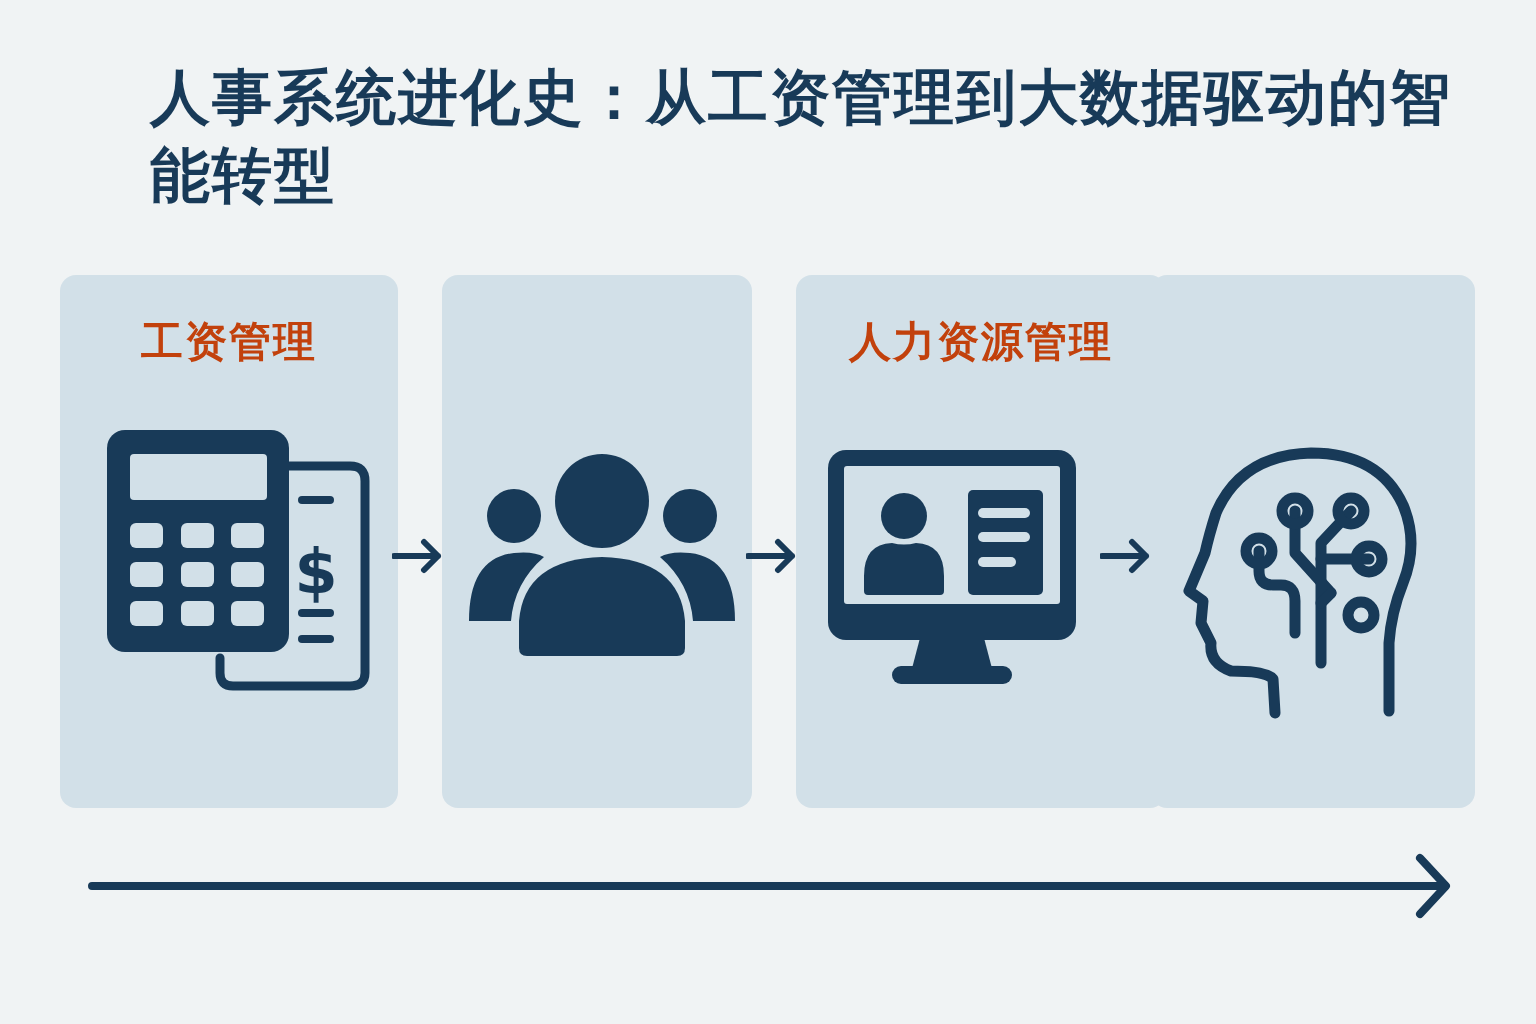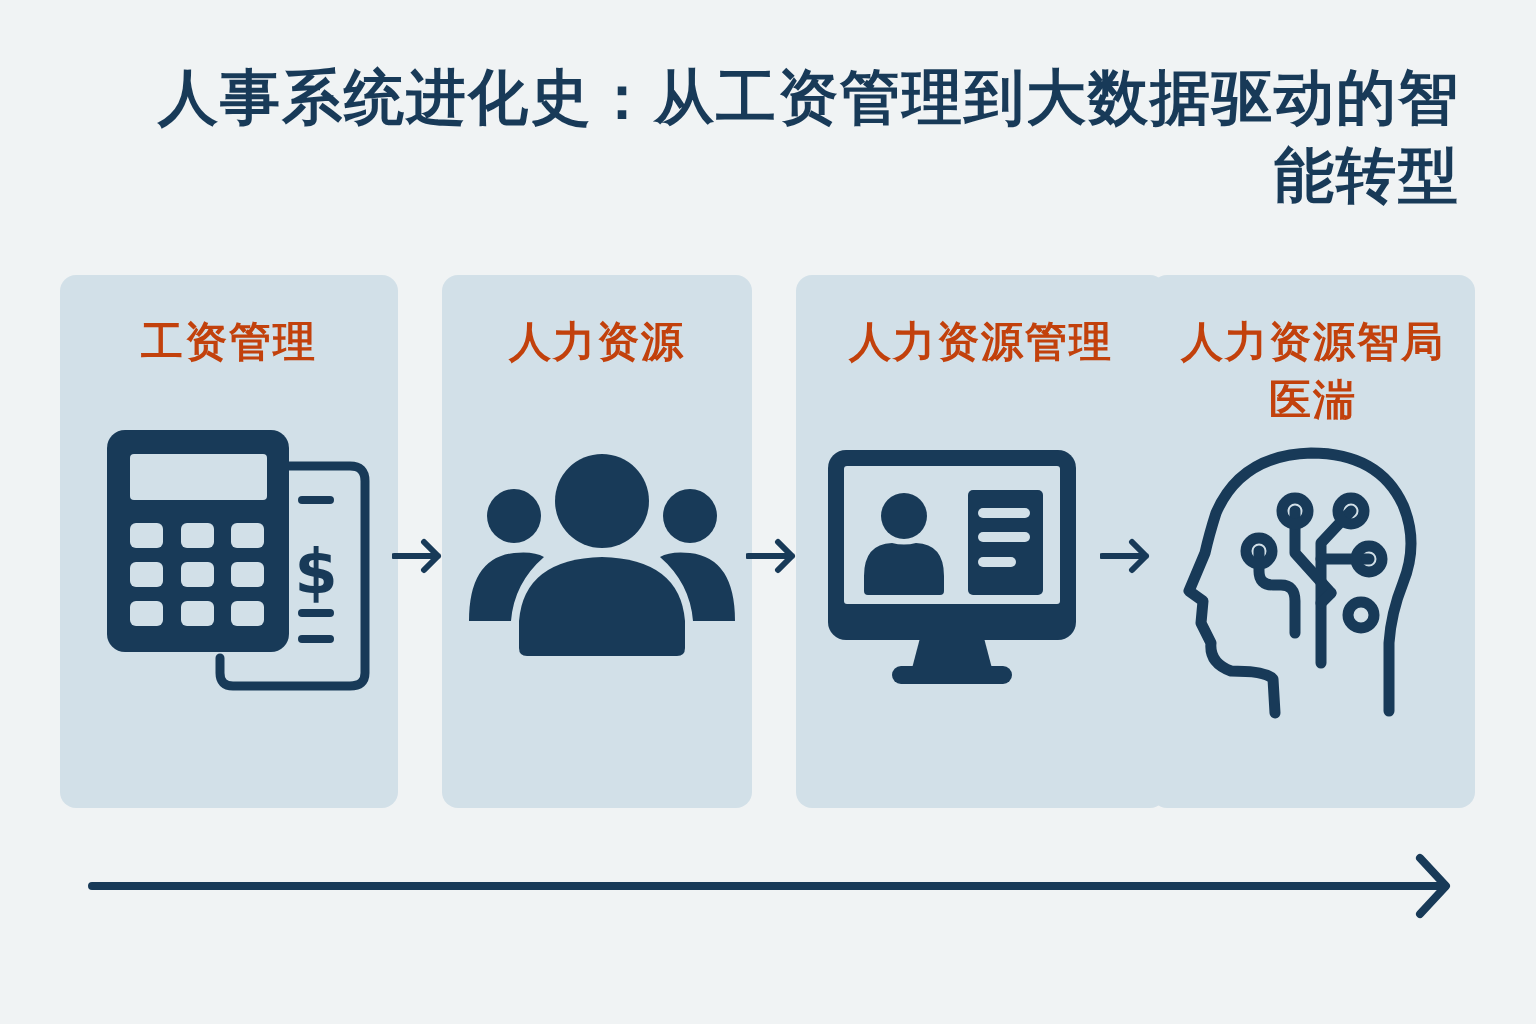--- a/index.html
+++ b/index.html
@@ -7,21 +7,21 @@
       width: 1536px; height: 1024px;
       background: #f0f3f4;
       position: relative;
       overflow: hidden;
       font-family: "DejaVu Sans", "Liberation Sans", sans-serif;
       color: #183a58;
     }
     .title {
       position: absolute;
       left: 150px; top: 58px; width: 1310px;
-      text-align: right;
+      text-align: left;
       font-size: 60px; font-weight: bold;
       line-height: 78px;
       letter-spacing: 2px;
       color: #183a58;
       margin: 0;
     }
     .card {
       position: absolute;
       top: 275px; height: 533px;
       background: #d2e0e8;
@@ -76,21 +76,20 @@
   </div>
 </div>
 
 <div class="step-arrow" style="left:392px;">
   <svg width="52" height="42" viewBox="0 0 52 42">
     <path d="M2 21 H46 M32 7 L46 21 L32 35" fill="none" stroke="#183a58" stroke-width="6" stroke-linecap="round" stroke-linejoin="round"></path>
   </svg>
 </div>
 
 <div class="card" style="left:442px; width:310px;">
-  <div class="card-label">人力资源</div>
   <div class="card-icon" style="left:27px; top:178px;">
     <svg width="266" height="206" viewBox="0 0 266 206">
       <g fill="#183a58">
         <circle cx="45" cy="63" r="27"></circle>
         <circle cx="221" cy="63" r="27"></circle>
         <path d="M0 168 Q0 105 45 100 Q65 98 75 104 Q45 130 42 168 Z"></path>
         <path d="M266 168 Q266 105 221 100 Q201 98 191 104 Q221 130 224 168 Z"></path>
         <circle cx="133" cy="48" r="47"></circle>
         <path d="M50 168 Q55 106 133 104 Q211 106 216 168 V195 Q216 203 208 203 H58 Q50 203 50 195 Z"></path>
       </g>
@@ -128,21 +127,20 @@
   </div>
 </div>
 
 <div class="step-arrow" style="left:1100px;">
   <svg width="52" height="42" viewBox="0 0 52 42">
     <path d="M2 21 H46 M32 7 L46 21 L32 35" fill="none" stroke="#183a58" stroke-width="6" stroke-linecap="round" stroke-linejoin="round"></path>
   </svg>
 </div>
 
 <div class="card" style="left:1151px; width:324px;">
-  <div class="card-label" style="left:20px; right:20px;">人力资源智局医湍</div>
   <div class="card-icon" style="left:30px; top:168px;">
     <svg width="250" height="280" viewBox="0 0 250 280">
       <g fill="none" stroke="#183a58" stroke-width="11" stroke-linecap="round" stroke-linejoin="round">
 
         <path d="M208 268 V200 Q210 170 222 140 Q238 100 222 62 Q198 10 130 10 Q60 12 35 70 Q28 92 24 110 L8 148 L22 158 L20 180 L30 200 Q28 220 50 228 Q85 228 92 236 L94 270"></path>
 
         <path d="M78 108 V128 Q78 142 92 142 H100 Q114 142 114 158 V190"></path>
         <path d="M114 68 V110 L150 150"></path>
         <path d="M170 68 L140 100 V220"></path>
         <path d="M140 160 L150 150"></path>

